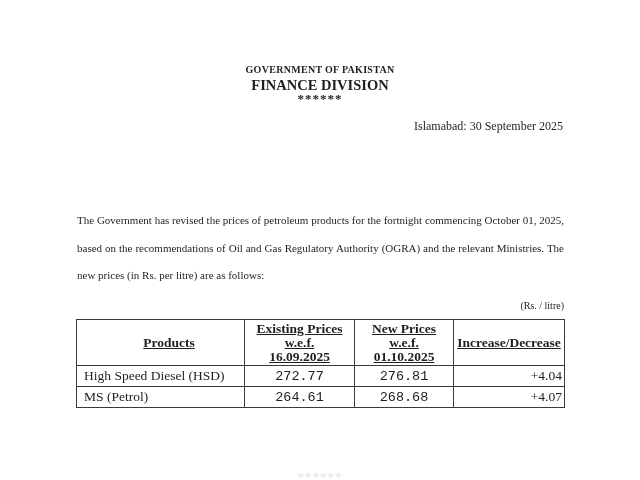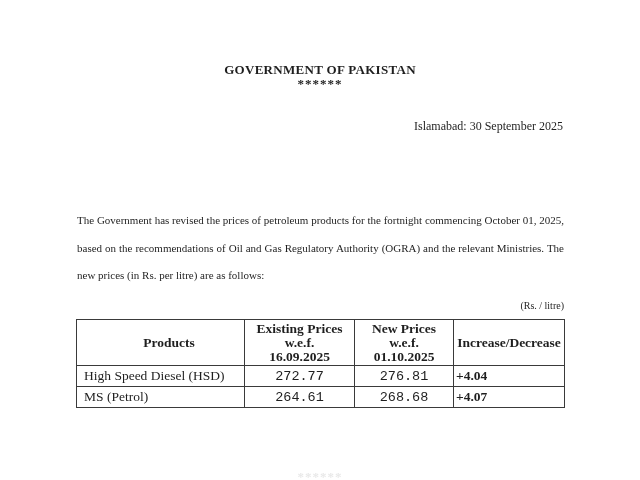--- a/index.html
+++ b/index.html
@@ -18,21 +18,21 @@
   }
   .content {
     position: absolute;
     left: 76px; top: 0;
     width: 488px; height: 480px;
   }
   .letterhead {
     position: absolute; top: 62px; left: 0; right: 0;
     text-align: center; font-weight: bold;
   }
-  .lh-org  { font-size: 13px; letter-spacing: 0.3px; line-height: 16px; }
+  .lh-org  { font-size: 10px; letter-spacing: 0.3px; line-height: 16px; }
   .lh-div  { font-size: 14.5px; line-height: 15px; }
   .lh-sep  { font-size: 13px; line-height: 11px; letter-spacing: 1px; }
   .dateline {
     position: absolute; top: 119px; right: 1px;
     font-size: 12px;
   }
   .title {
     position: absolute; top: 165px; left: 0; right: 0;
     text-align: center;
     font-size: 14px; font-weight: bold;
@@ -73,38 +73,39 @@
     padding-left: 19px;
   }
   .price-table td {
     font-size: 13.5px;
     height: 18px;
     padding: 1px 2px;
     margin-left: 48px;
   }
   .cell-product { text-align: left; padding-left: 7px !important; }
   .cell-num    { text-align: center; font-family: Liberation Mono, monospace; }
-  .cell-change { text-align: left; font-weight: bold; }
-  .header-line { pointer-events: none; }
+  .cell-change { text-align: right; font-weight: normal; }
+  .header-line { pointer-events: none; text-decoration: underline; }
   .footer-faint {
     position: absolute; top: 469px; left: 0; right: 0;
     text-align: center;
     font-size: 13px; font-weight: bold;
     color: #e9e9e9;
     letter-spacing: 1px;
   }
 </style>
 </head>
 <body>
 
 <div class="page">
   <div class="content">
 
     <div class="letterhead">
       <div class="lh-org">GOVERNMENT OF PAKISTAN</div>
+      <div class="lh-div">FINANCE DIVISION</div>
       <div class="lh-sep">******</div>
     </div>
 
     <div class="dateline">Islamabad: 30 September 2025</div>
 
 
     <p class="body-para">The Government has revised the prices of petroleum products for the fortnight commencing October 01, 2025, based on the recommendations of Oil and Gas Regulatory Authority (OGRA) and the relevant Ministries. The new prices (in Rs. per litre) are as follows:</p>
 
     <div class="unit-note">(Rs. / litre)</div>
 

